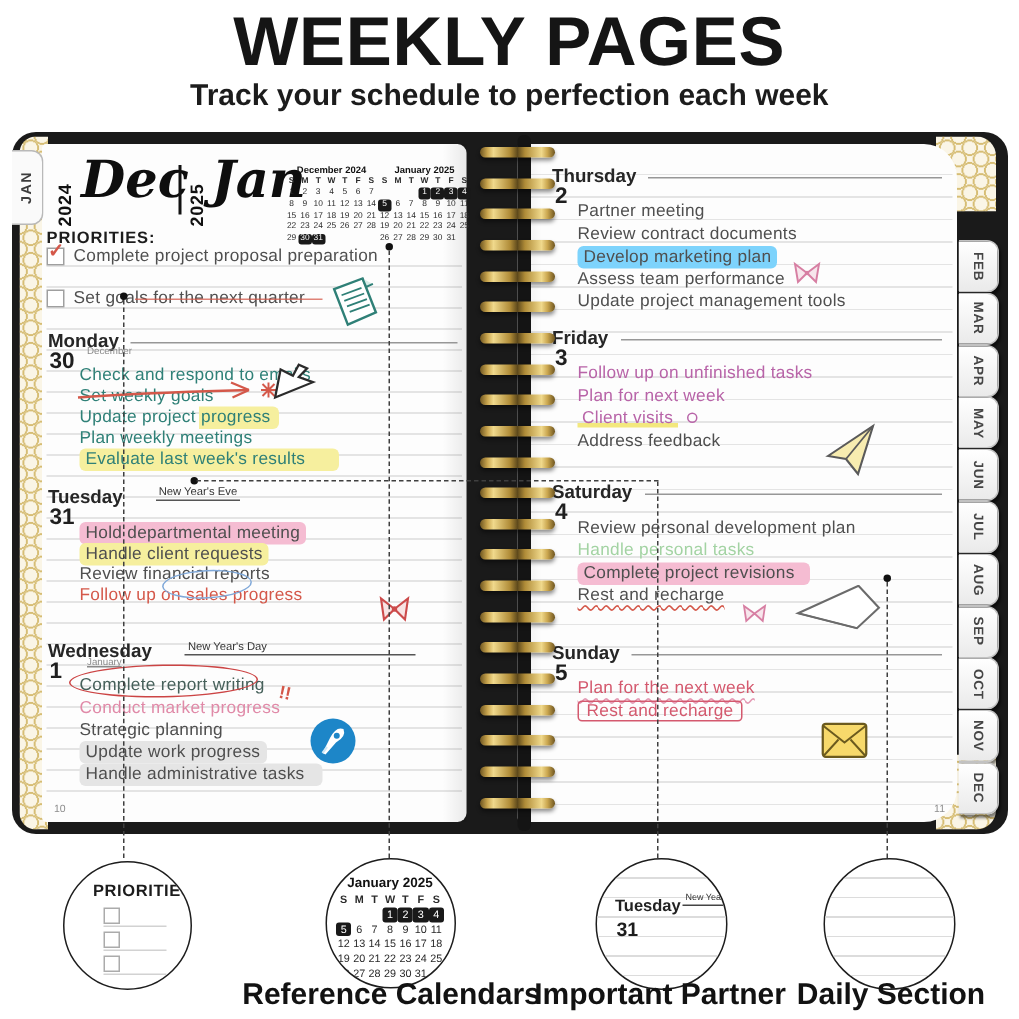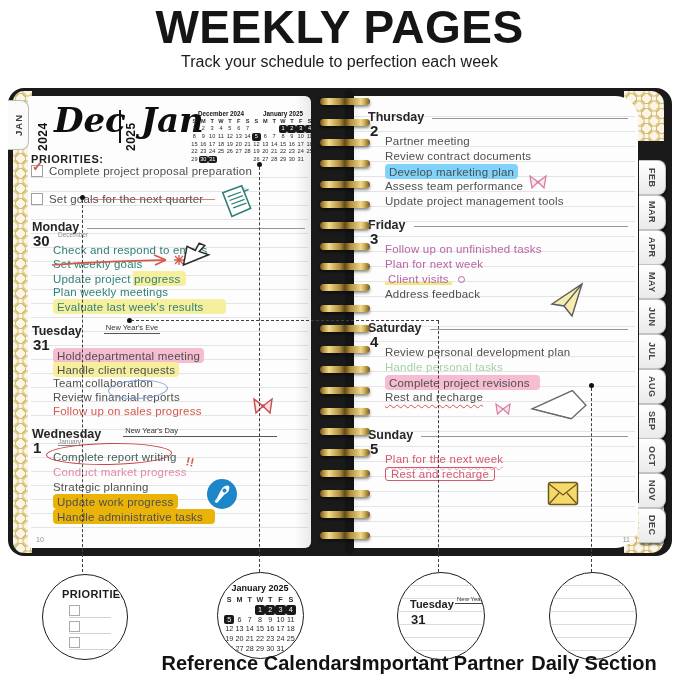--- a/index.html
+++ b/index.html
@@ -2,21 +2,21 @@
 <html><head>
 <meta charset="utf-8">
 <style>
   html,body{margin:0;padding:0;background:#fff}
   .stage{position:relative;width:679px;height:679px;background:#fff;overflow:hidden;
          font-family:"Liberation Sans",sans-serif;}
   .abs{position:absolute}
 
   
   .title{top:0;left:0;right:0;text-align:center;font-size:46px;font-weight:800;letter-spacing:.5px;color:#151515}
-  .subtitle{top:53px;left:0;right:0;text-align:center;font-size:16px;font-weight:400;color:#1c1c1c}
+  .subtitle{top:53px;left:0;right:0;text-align:center;font-size:20px;font-weight:700;color:#1c1c1c}
 
   
   .planner{left:8px;top:88px;width:664px;height:468px;background:#1a1a1a;border-radius:16px}
   .pattern{background-color:#faf5e6;
     background-image:radial-gradient(circle,rgba(0,0,0,0) 4.2px,#d6bd74 4.2px 5.4px,rgba(0,0,0,0) 5.4px),
                      radial-gradient(circle,rgba(0,0,0,0) 4.2px,#d6bd74 4.2px 5.4px,rgba(0,0,0,0) 5.4px);
     background-size:15px 15px;background-position:0 0,7.5px 7.5px}
   .strip-left{left:5px;top:3px;bottom:3px;width:19px;border-radius:11px 0 0 11px}
   .corner-tr{right:8px;top:3px;width:40px;height:50px;border-top-right-radius:13px}
   .corner-br{right:8px;bottom:3px;width:40px;height:50px;border-bottom-right-radius:13px}
@@ -86,21 +86,21 @@
   .holiday{font-size:7.5px;color:#333;border-bottom:1px solid #555;padding:0 2px 1px;margin-left:22px;transform:translateY(-3px)}
   .holiday.wide{width:150px}
   .daynum{position:absolute;left:1px;top:12px;font-size:15px;font-weight:bold;color:#1f1f1f}
   .daynote{position:absolute;left:26px;top:11px;font-size:6.5px;color:#8a8a8a}
   .tasks{position:absolute;right:0}
   .task{height:14px;line-height:14px;white-space:nowrap}
   .task-r{height:15px;line-height:15px;white-space:nowrap}
 
   
   .hl{padding:1.5px 4px;border-radius:4px}
-  .hl-y{background:#f6ef9e}.hl-p{background:#f5bcd2}.hl-b{background:#7dd3fc}.hl-o{background:#eab308}
+  .hl-y{background:#f6ef9e}.hl-p{background:#f5bcd2}.hl-b{background:#7dd3fc}.hl-o{background:#e5e5e5}
   .hl-tail{background:linear-gradient(90deg,rgba(0,0,0,0) 0 60%,#f6ef9e 60%);padding:1.5px 6px 1.5px 0;border-radius:4px}
   .u-blue{border-bottom:1.6px solid #6aa5d8}
   .u-yellow{background:linear-gradient(rgba(0,0,0,0) 74%,#f3e87e 74%);padding:0 3px}
   .wavy-red{text-decoration-line:underline;text-decoration-style:wavy;text-decoration-color:#d4584a;text-decoration-thickness:1px;text-underline-offset:3px}
   .wavy-pink{text-decoration-line:underline;text-decoration-style:wavy;text-decoration-color:#e49ab4;text-decoration-thickness:1px;text-underline-offset:3px}
   .boxed{border:1.3px solid #d4596e;border-radius:3px;padding:0 5px}
   .mini-circle{display:inline-block;width:5px;height:5px;border:1px solid #b864a8;border-radius:50%;margin-left:6px}
 
   
   .dashv{position:absolute;border-left:1.6px dashed #3f3f3f;width:0}
@@ -268,21 +268,20 @@
 
       <div class="day" style="top:228px">
         <div class="day-h">
             <span class="day-name">Tuesday</span>
             <span class="holiday">New Year's Eve</span>
           </div>
         <div class="daynum">31</div>
         <div class="tasks" style="left:21px;top:24px">
           <div class="task hand ink-dark"><span class="hl hl-p">Hold departmental meeting</span></div>
           <div class="task hand ink-dark"><span class="hl hl-y">Handle client requests</span></div>
-          <div class="task hand ink-dark">Team collaboration</div>
           <div class="task hand ink-dark">Review financial reports</div>
           <div class="task hand ink-red">Follow up on sales progress</div>
         </div>
       </div>
 
       <div class="day" style="top:331px">
         <div class="day-h">
             <span class="day-name">Wednesday</span>
             <span class="holiday wide">New Year's Day</span>
           </div>

